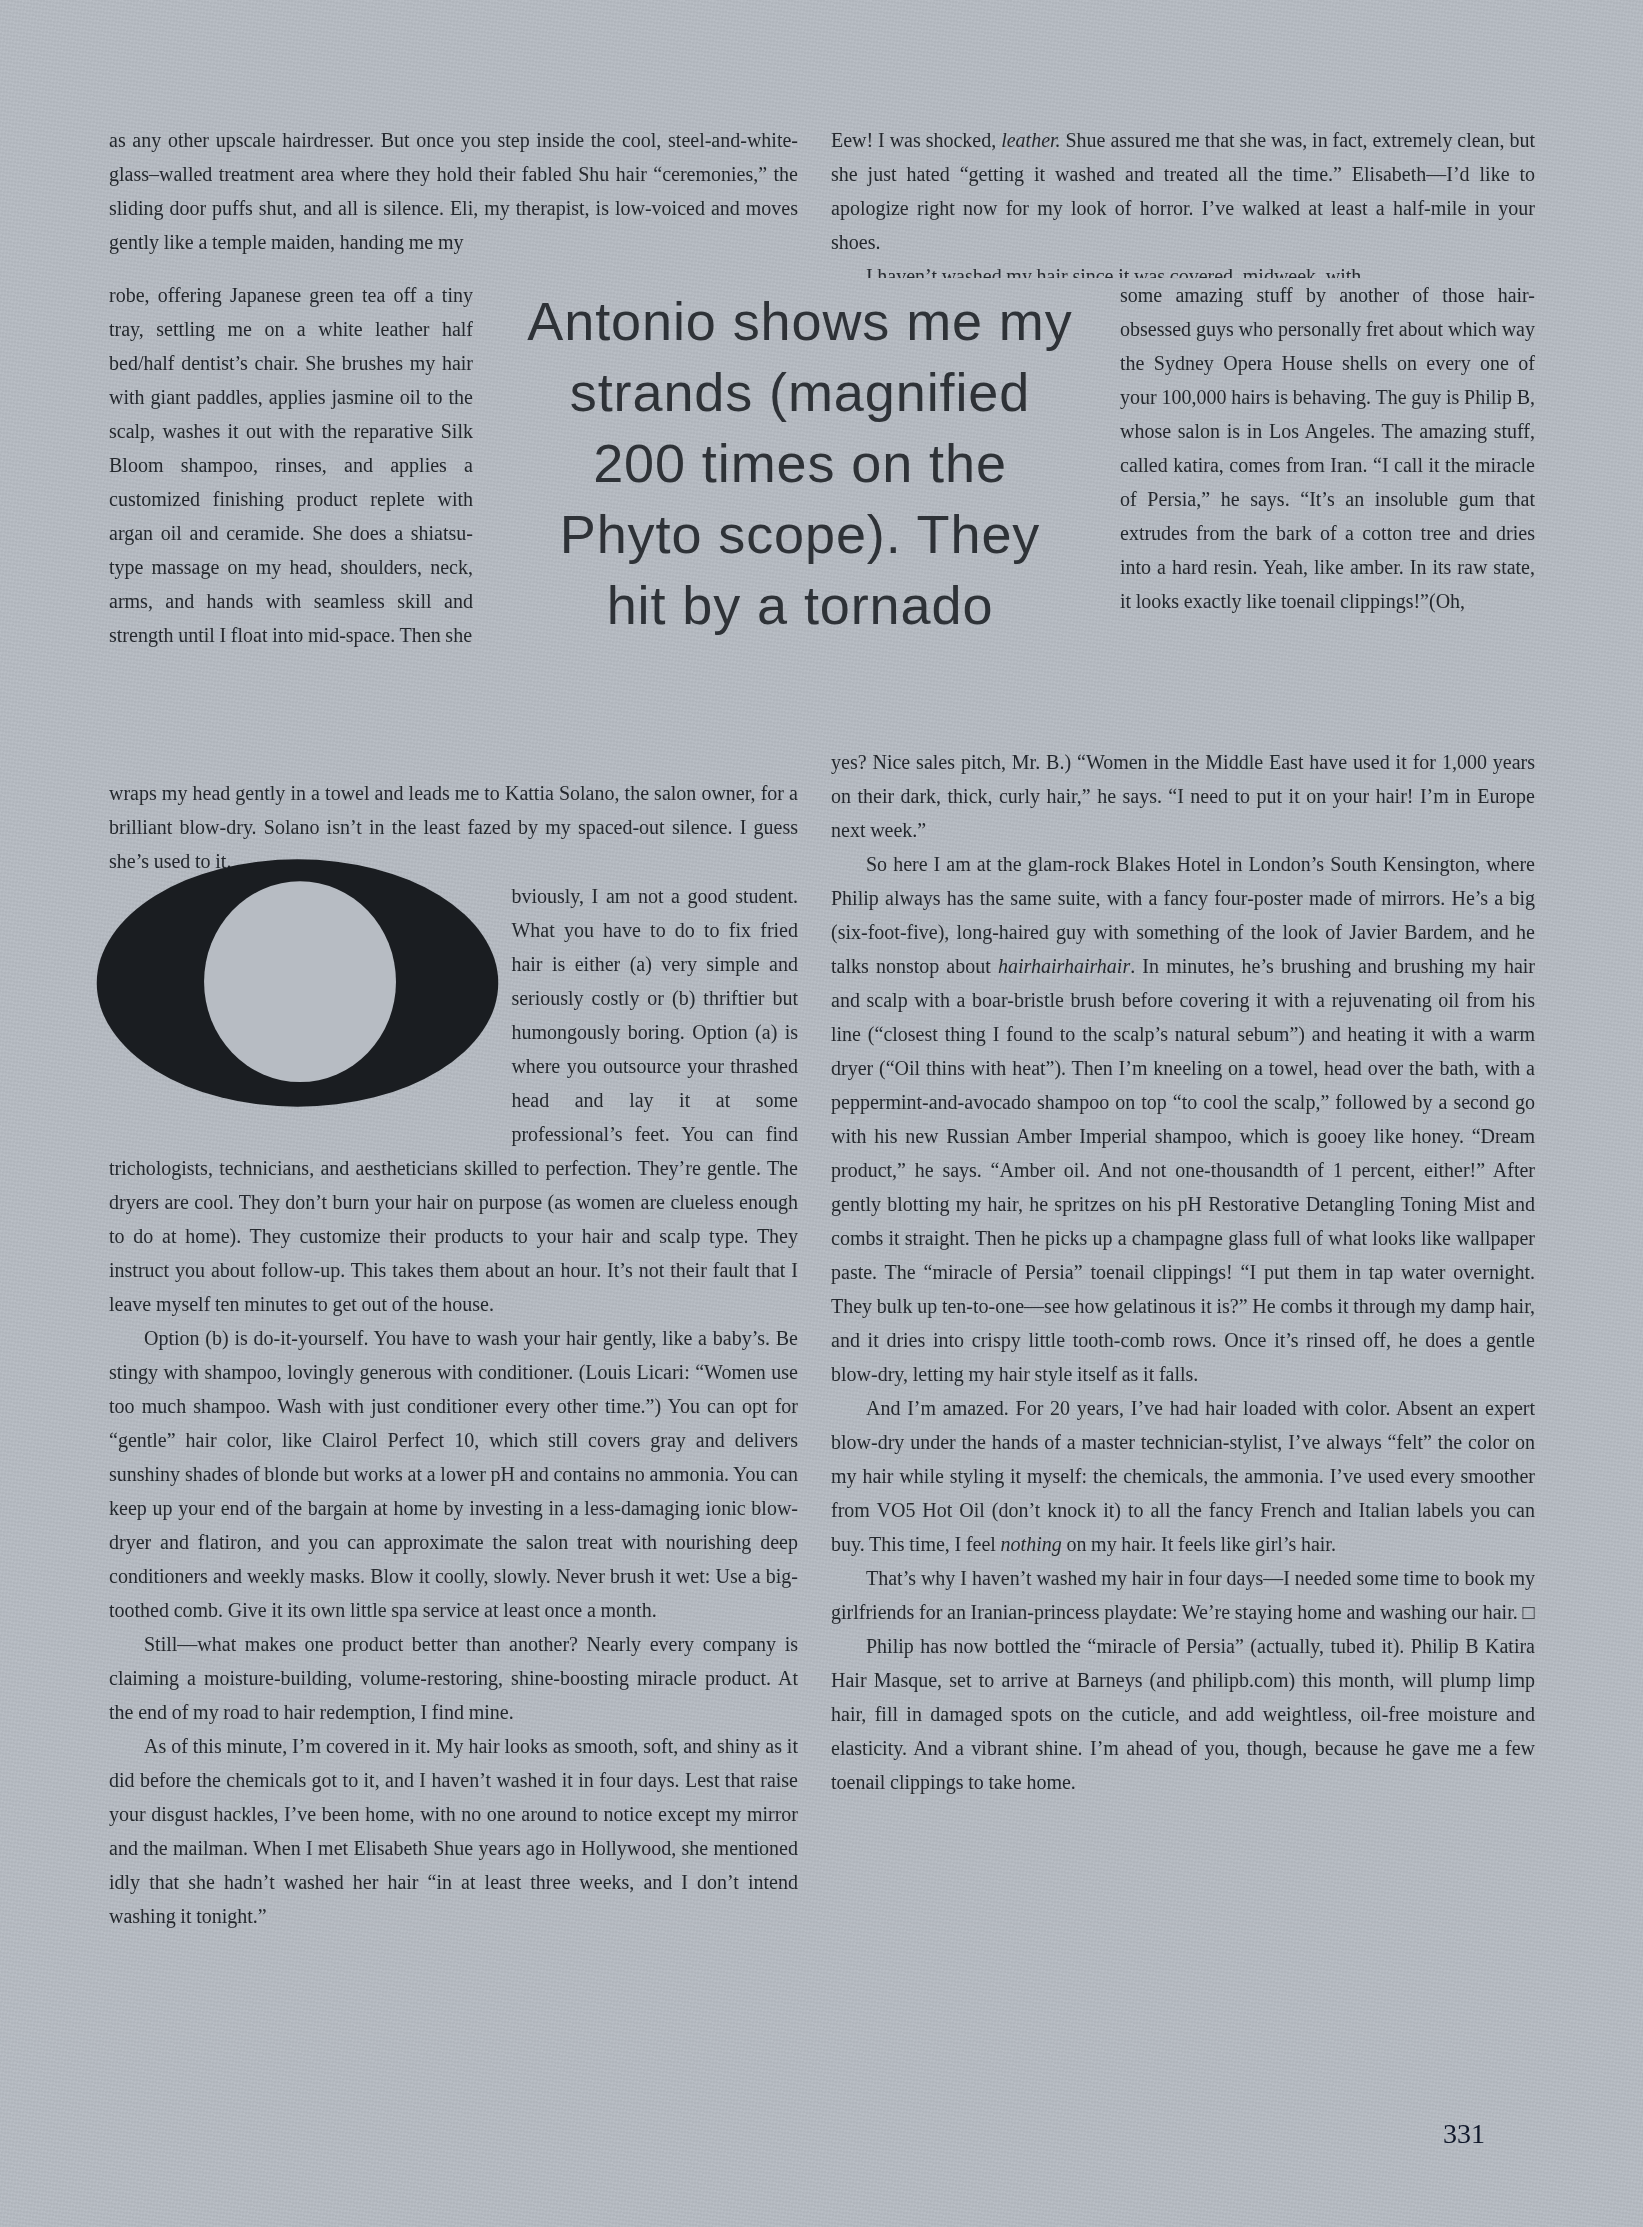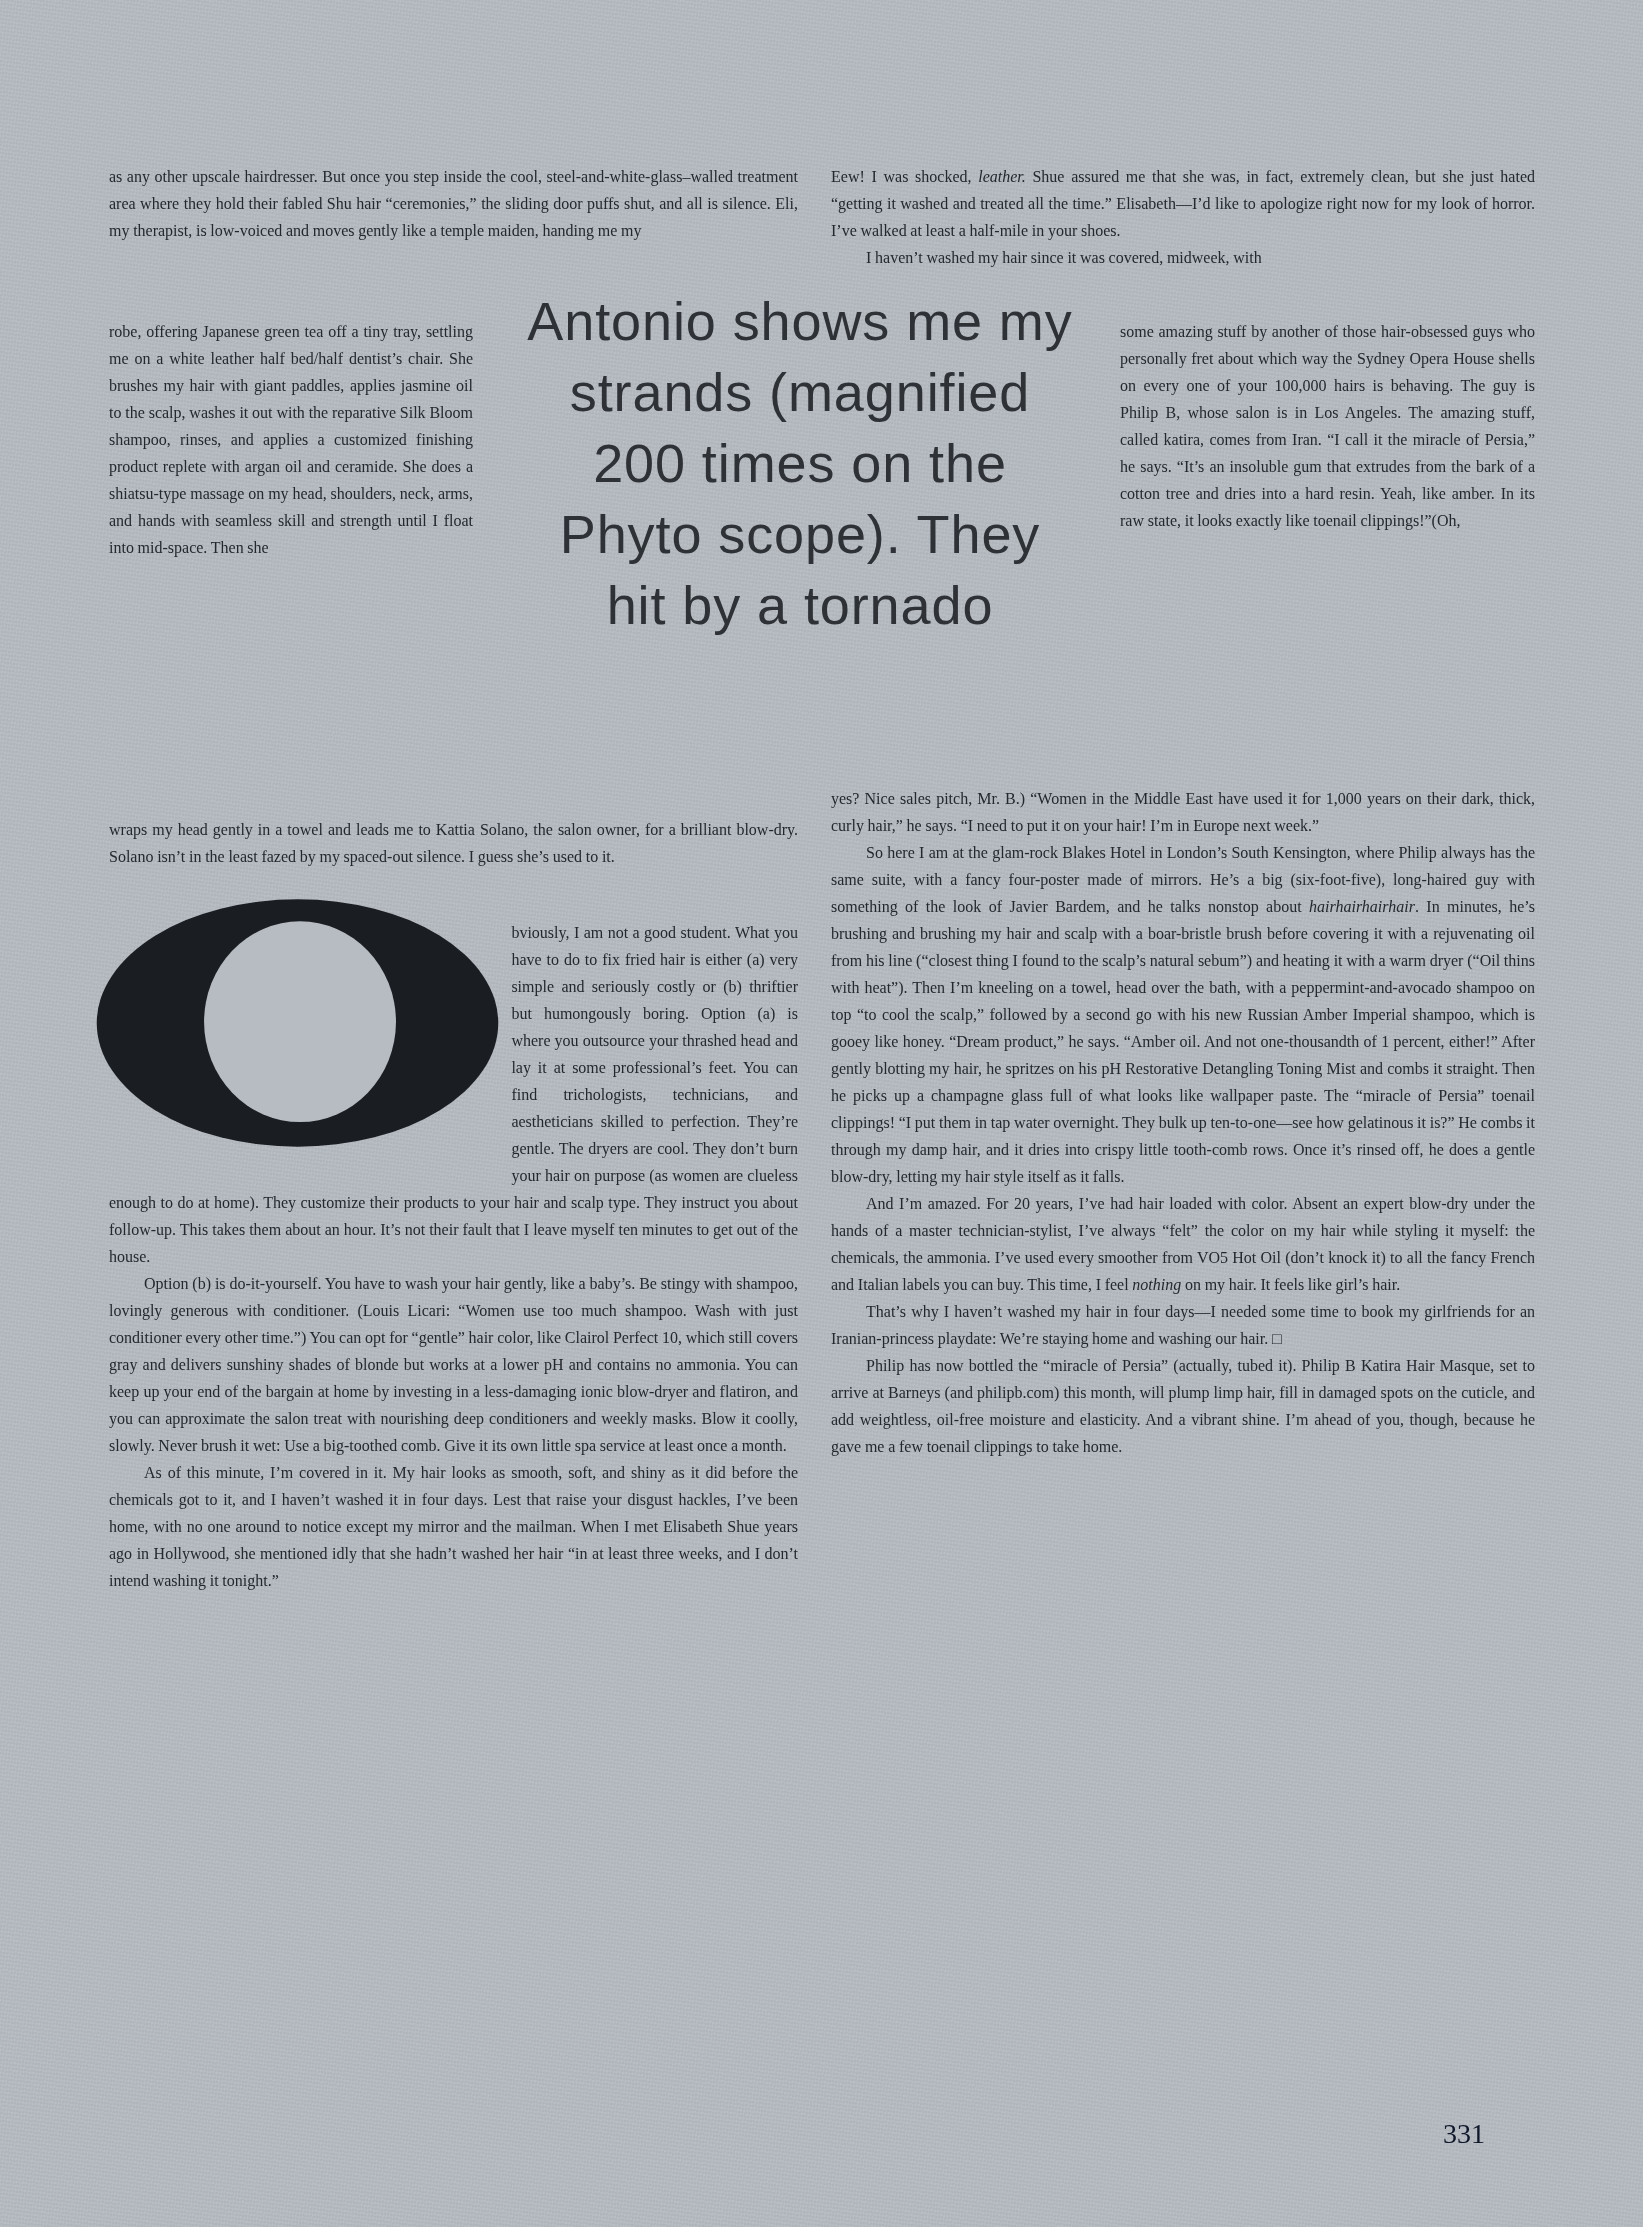--- a/index.html
+++ b/index.html
@@ -9,24 +9,23 @@
     background-image:
       repeating-linear-gradient(7deg, rgba(255,255,255,.018) 0 1.9px, rgba(0,0,0,.018) 1.9px 3.8px),
       repeating-linear-gradient(97deg, rgba(255,255,255,.014) 0 1.3px, rgba(0,0,0,.014) 1.3px 3.2px);
     font-family:"Liberation Serif",serif;
     color:#24282d;
     overflow:hidden;
   }
   .block{
     position:absolute;
     text-align:justify;
-    font-size:16px;
-    line-height:27px;
+    font-size:20px;
+    line-height:34px;
     word-spacing:-0.3px;
-    margin-top:40px;
   }
   .clip{overflow:hidden;}
   .block p{margin:0;padding:0;}
   .block p.ind{text-indent:35px;}
   .pullquote{
     position:absolute;left:465px;top:286px;width:670px;
     text-align:center;
     font-family:Liberation Sans, sans-serif;
     font-weight:400;
     font-size:54px;line-height:71px;
@@ -70,20 +69,21 @@
 </div>
 
 <div class="block" style="left:109px;top:879px;width:689px;">
   <p>
     <svg class="dropO" viewBox="0 0 640 396" aria-hidden="true">
       <ellipse cx="320" cy="198" rx="318" ry="196" fill="#1a1d21"></ellipse>
       <ellipse cx="324" cy="196" rx="152" ry="159" fill="#b7bcc3"></ellipse>
     </svg><span>bviously, I am not a good student. What you have to do to fix fried hair is either (a) very simple and seriously costly or (b) thriftier but humongously boring. Option (a) is where you outsource your thrashed head and lay it at some professional’s feet. You can find trichologists, technicians, and aestheticians skilled to perfection. They’re gentle. The dryers are cool. They don’t burn your hair on purpose (as women are clueless enough to do at home). They customize their products to your hair and scalp type. They instruct you about follow-up. This takes them about an hour. It’s not their fault that I leave myself ten minutes to get out of the house.</span>
   </p>
   <p class="ind">Option (b) is do-it-yourself. You have to wash your hair gently, like a baby’s. Be stingy with shampoo, lovingly generous with conditioner. (Louis Licari: “Women use too much shampoo. Wash with just conditioner every other time.”) You can opt for “gentle” hair color, like Clairol Perfect 10, which still covers gray and delivers sunshiny shades of blonde but works at a lower pH and contains no ammonia. You can keep up your end of the bargain at home by investing in a less-damaging ionic blow-dryer and flatiron, and you can approximate the salon treat with nourishing deep conditioners and weekly masks. Blow it coolly, slowly. Never brush it wet: Use a big-toothed comb. Give it its own little spa service at least once a month.</p>
+  <p class="ind">Still—what makes one product better than another? Nearly every company is claiming a moisture-building, volume-restoring, shine-boosting miracle product. At the end of my road to hair redemption, I find mine.</p>
   <p class="ind">As of this minute, I’m covered in it. My hair looks as smooth, soft, and shiny as it did before the chemicals got to it, and I haven’t washed it in four days. Lest that raise your disgust hackles, I’ve been home, with no one around to notice except my mirror and the mailman. When I met Elisabeth Shue years ago in Hollywood, she mentioned idly that she hadn’t washed her hair “in at least three weeks, and I don’t intend washing it tonight.”</p>
 </div>
 
 <div class="block clip" style="left:831px;top:123px;width:704px;height:155px;">
   <p><span>Eew! I was shocked, </span><i>leather.</i><span> Shue assured me that she was, in fact, extremely clean, but she just hated “getting it washed and treated all the time.” Elisabeth—I’d like to apologize right now for my look of horror. I’ve walked at least a half-mile in your shoes.</span></p>
   <p class="ind">I haven’t washed my hair since it was covered, midweek, with</p>
 </div>
 
 <div class="block clip" style="left:1120px;top:278px;width:415px;height:468px;">
   <p>some amazing stuff by another of those hair-obsessed guys who personally fret about which way the Sydney Opera House shells on every one of your 100,000 hairs is behaving. The guy is Philip B, whose salon is in Los Angeles. The amazing stuff, called katira, comes from Iran. “I call it the miracle of Persia,” he says. “It’s an insoluble gum that extrudes from the bark of a cotton tree and dries into a hard resin. Yeah, like amber. In its raw state, it looks exactly like toenail clippings!”(Oh,</p>

